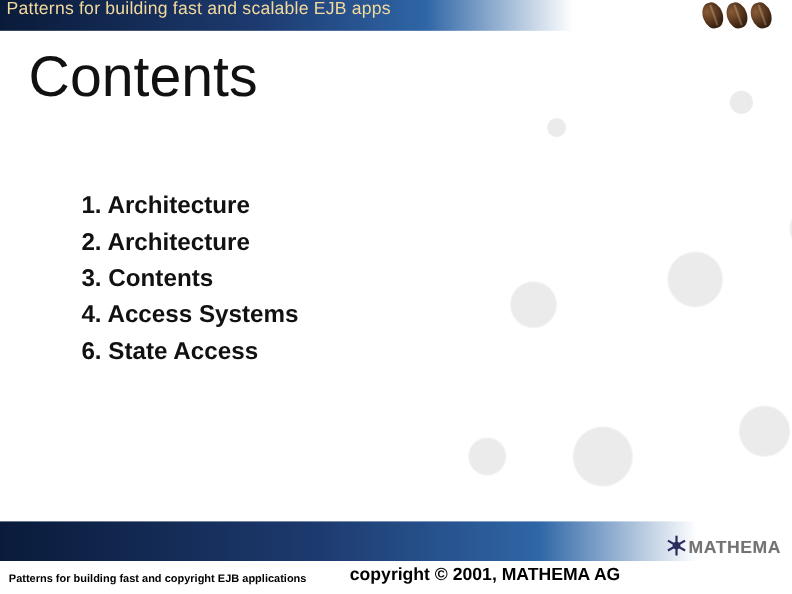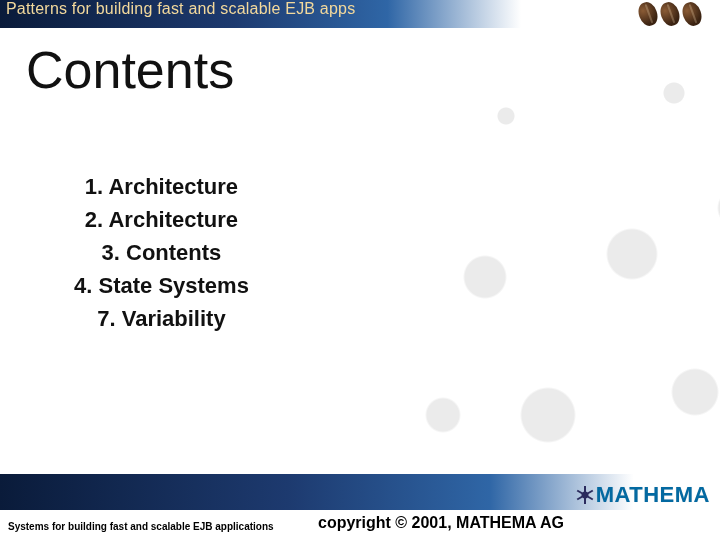--- a/index.html
+++ b/index.html
@@ -39,30 +39,30 @@
     filter: blur(0.3px);
   }
   .page-title {
     position: absolute; top: 40px; left: 26px;
     font-size: 52px; font-weight: 400; color: #111;
   }
   .toc {
     position: absolute; top: 170px; left: 74px;
     font-size: 22px; font-weight: 700; color: #111; line-height: 1.5;
   }
-  .toc-row { white-space: nowrap; text-align: center; }
+  .toc-row { white-space: nowrap; }
   .toc-row span { display: inline; }
   .footer-band {
     position: absolute; left: 0; bottom: 30px; width: 720px; height: 36px;
     background: linear-gradient(to right, #0a1b3a 0%, #1d3a6f 40%, #2f66a6 68%, #ffffff 88%);
   }
   .footer-logo {
     position: absolute; right: 10px; bottom: 32px;
     font-family: "Arial Black", Arial, sans-serif; font-weight: 900;
-    font-size: 22px; color: #0369a1; letter-spacing: 0.5px;
+    font-size: 16px; color: #737373; letter-spacing: 0.5px;
     text-shadow: 0 0 1px rgba(0,0,0,.15);
   }
   .footer-logo .burst {
     display: inline-block; width: 18px; height: 18px; margin-right: 2px; vertical-align: -2px;
     background: radial-gradient(circle, #2b2c5e 0 3px, transparent 4px);
     position: relative;
   }
   .footer-logo .burst::before, .footer-logo .burst::after {
     content: ""; position: absolute; left: 8px; top: 0; width: 2px; height: 18px; background: #2b2c5e;
   }
@@ -103,27 +103,27 @@
     <div class="toc-row">
       <span>2.</span>
       <span>Architecture</span>
     </div>
     <div class="toc-row">
       <span>3.</span>
       <span>Contents</span>
     </div>
     <div class="toc-row">
       <span>4.</span>
-      <span>State Systems</span>
+      <span>Access Systems</span>
     </div>
     <div class="toc-row">
-      <span>7.</span>
-      <span>Variability</span>
+      <span>6.</span>
+      <span>State Access</span>
     </div>
   </div>
 
   <div class="footer-band"></div>
   <div class="footer-logo">
     <span class="burst"><span></span></span><span>MATHEMA</span>
   </div>
-  <div class="footer-text">Systems for building fast and scalable EJB applications</div>
+  <div class="footer-text">Patterns for building fast and copyright EJB applications</div>
   <div class="footer-copy">copyright © 2001, MATHEMA AG</div>
 </div>
 
 </body></html>

